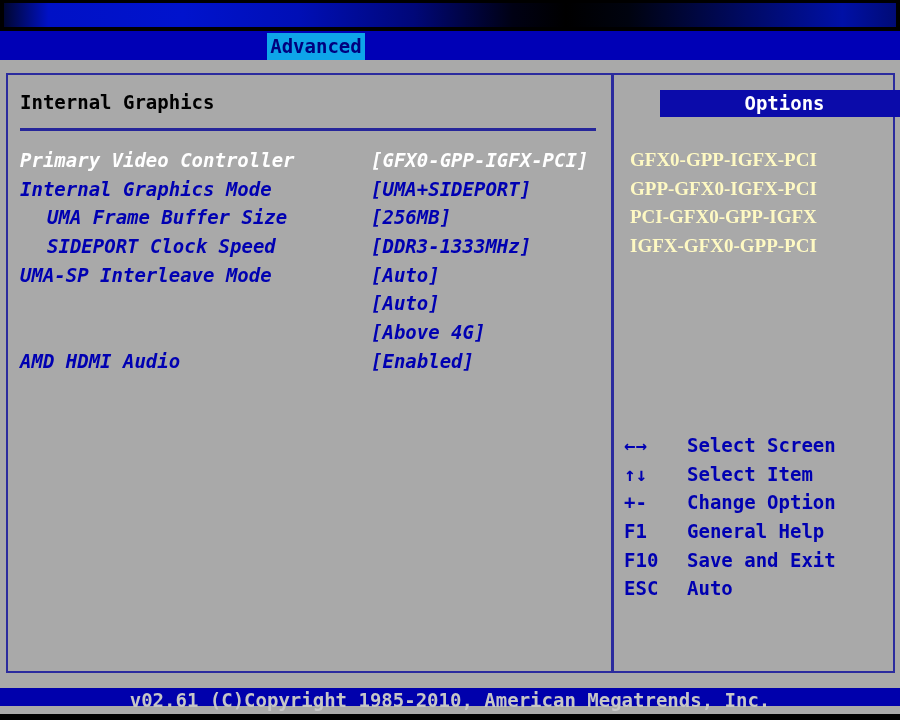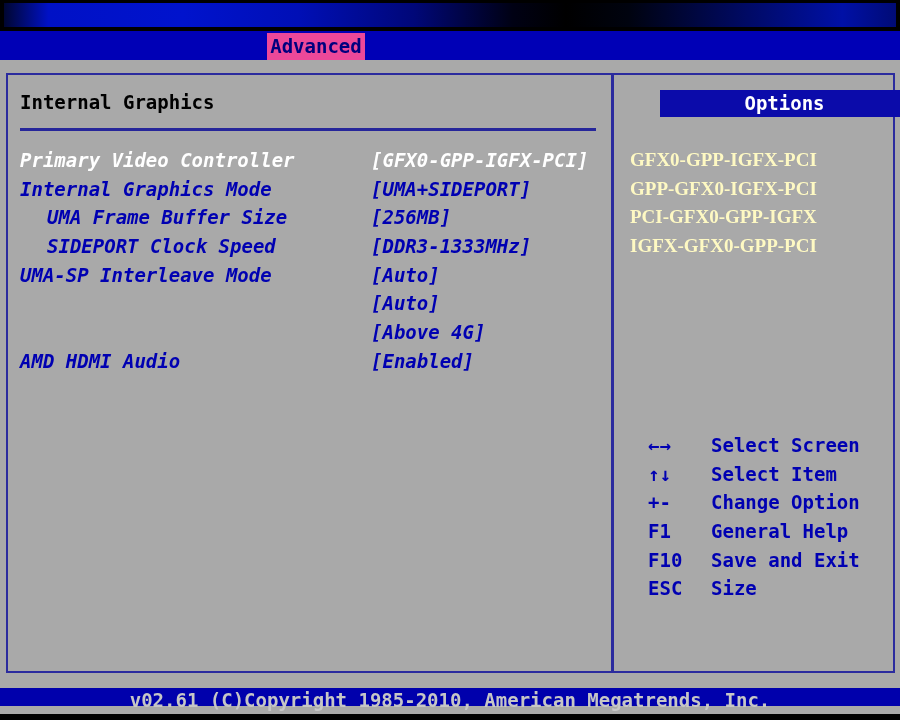--- a/index.html
+++ b/index.html
@@ -16,21 +16,21 @@
     position:absolute; left:4px; right:4px; top:3px; bottom:4px;
     background:linear-gradient(90deg,
       #000630 0%, #0011c6 5%, #0013cd 20%, #000fb6 33%, #000778 46%,
       #000114 57%, #000000 63%, #00030f 70%, #000850 80%, #0010a6 94%, #000b76 100%);
   }
 
   
   .menu-bar { position:absolute; left:0; top:31px; width:900px; height:29px; background:#0000b6; }
   .tab {
     position:absolute; left:267px; top:2px; width:98px; height:27px;
-    background:#ec4899; color:#00007e; text-align:center; line-height:26px;
+    background:#0ea5e9; color:#00007e; text-align:center; line-height:26px;
   }
 
   
   .body-bg { position:absolute; left:0; top:60px; width:900px; height:654px; background:#a9a9a9; }
 
   
   .panel {
     position:absolute; left:6px; top:73px; width:889px; height:600px;
     border:2px solid #2b2b9e;
   }
@@ -49,21 +49,21 @@
   
   .options-hdr {
     position:absolute; left:628px; top:90px; width:249px; height:27px;
     background:#0b0baa; color:#fff; text-align:center; line-height:26px;margin-left:32px;
   }
   .options-list { position:absolute; left:630px; top:146px; width:255px; }
   .option { height:28.66px; line-height:28.66px; color:#fef9c3; white-space:nowrap;font-family:Liberation Serif, serif; }
 
   
   .help { position:absolute; left:624px; top:431px; width:262px; color:#0000b2; }
-  .help-row { height:28.66px; line-height:28.66px; white-space:nowrap;margin-left:24px; }
+  .help-row { height:28.66px; line-height:28.66px; white-space:nowrap; }
   .help-row .key { display:inline-block; width:63px; }
 
   
   .footer {
     position:absolute; left:0; top:688px; width:900px; height:18px;
     background:#0000ac; color:#c6c6c6; text-align:center; line-height:25px;
   }
 </style>
 </head>
 <body>
@@ -137,19 +137,19 @@
     <div class="help-row">
       <span class="key">+-</span><span>Change Option</span>
     </div>
     <div class="help-row">
       <span class="key">F1</span><span>General Help</span>
     </div>
     <div class="help-row">
       <span class="key">F10</span><span>Save and Exit</span>
     </div>
     <div class="help-row">
-      <span class="key">ESC</span><span>Size</span>
+      <span class="key">ESC</span><span>Auto</span>
     </div>
   </div>
 
   <div class="footer">v02.61 (C)Copyright 1985-2010, American Megatrends, Inc.</div>
 
 </div>
 
 </body></html>

